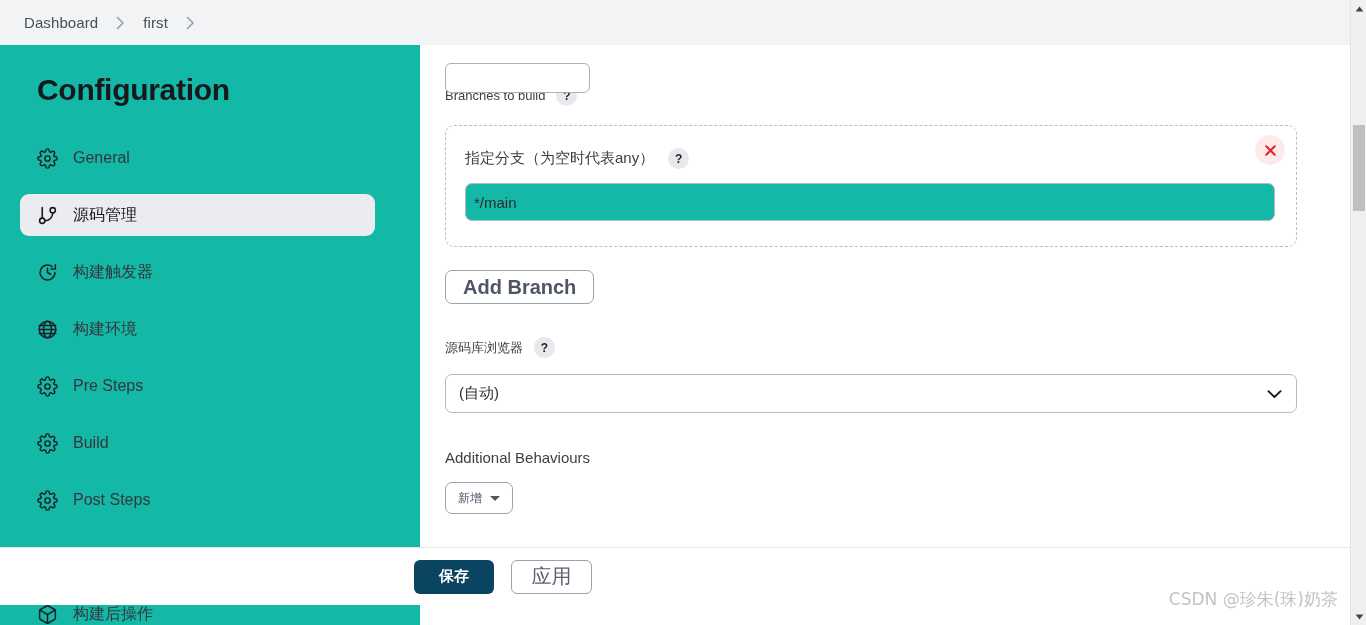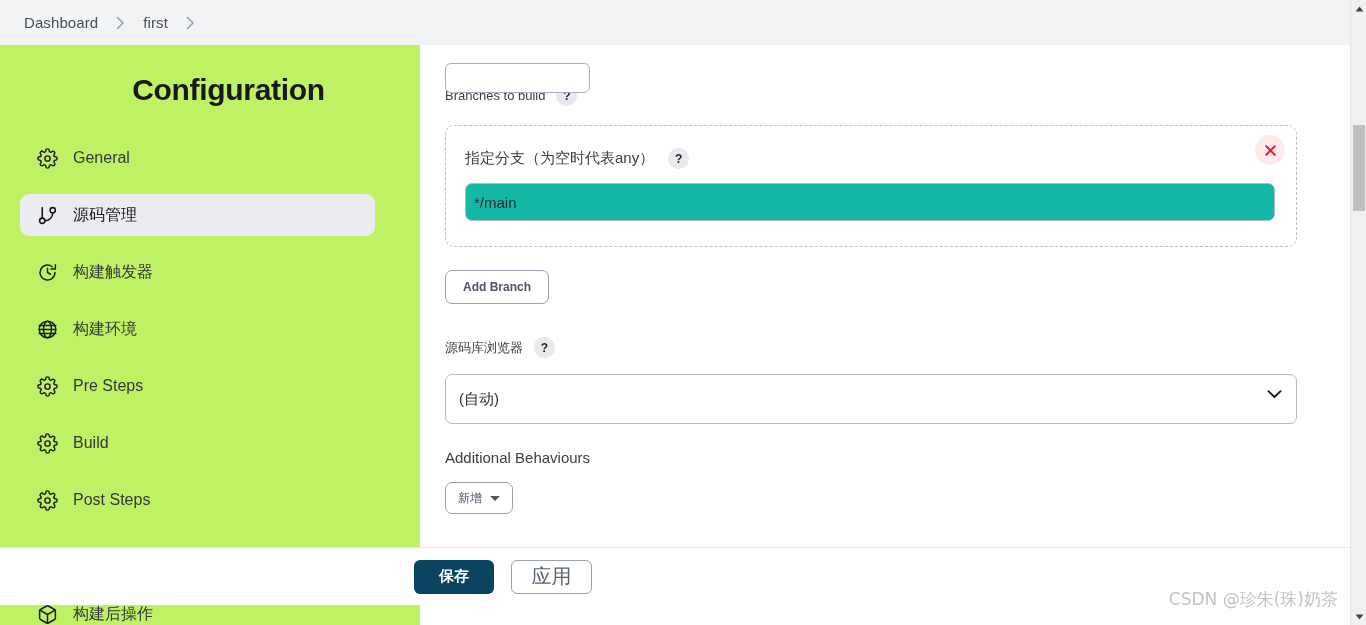--- a/index.html
+++ b/index.html
@@ -47,24 +47,23 @@
     align-items: center;
   }
   .crumb-sep svg { display: block; }
 
   
   .sidebar {
     position: absolute;
     left: 0; top: 45px;
     width: 420px;
     height: 580px;
-    background: #bef264;
+    background: #14b8a6;
     padding-left: 20px;
     padding-top: 28px;
-    text-align: center;
   }
   .config-title {
     font-size: 30px;
     font-weight: bold;
     color: #16181d;
     letter-spacing: -0.3px;
     margin-left: 17px;
     margin-bottom: 30px;
   }
   .nav-list { display: flex; flex-direction: column; gap: 8px; }
@@ -197,35 +196,35 @@
   }
 
   .btn-outline {
     margin-top: 23px;
     height: 34px;
     padding: 0 17px;
     border: 1px solid #9aa2ae;
     border-radius: 7px;
     background: #ffffff;
     color: #4e5564;
-    font-size: 12px;
+    font-size: 20px;
     font-weight: bold;
     font-family: "Liberation Sans", sans-serif;
     cursor: pointer;
   }
 
   .select-wrap {
     position: relative;
     margin-top: 16px;
     width: 852px;
     height: 39px;
   }
   .select-box {
     width: 852px;
-    height: 50px;
+    height: 39px;
     border: 1px solid #b3bcc6;
     border-radius: 7px;
     background: #ffffff;
     font-size: 15px;
     color: #2b2d30;
     display: flex;
     align-items: center;
     padding: 0 13px;
     cursor: pointer;
   }

